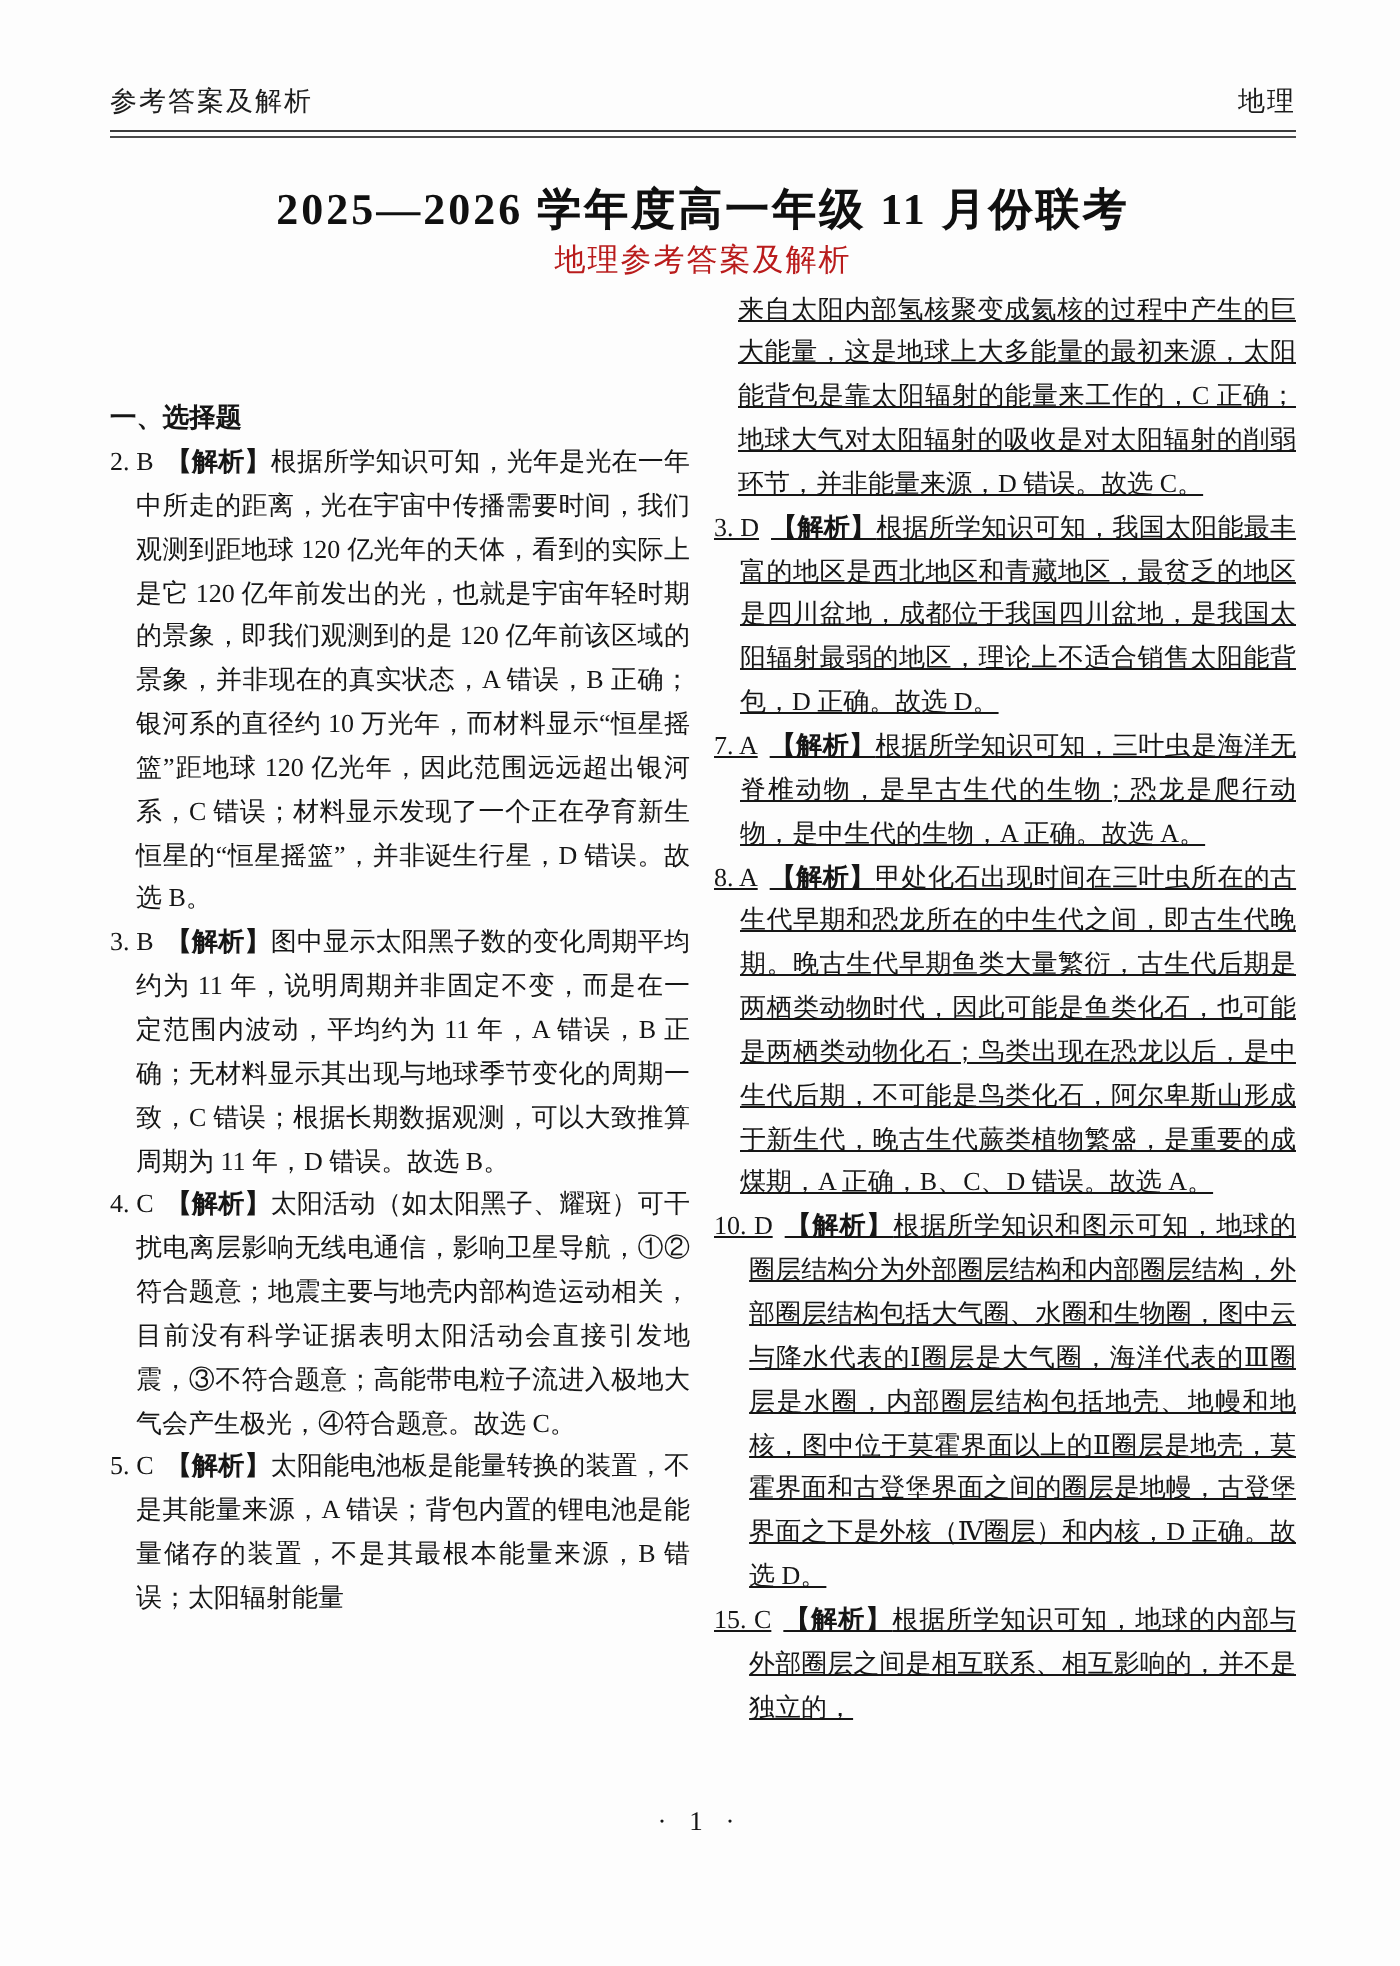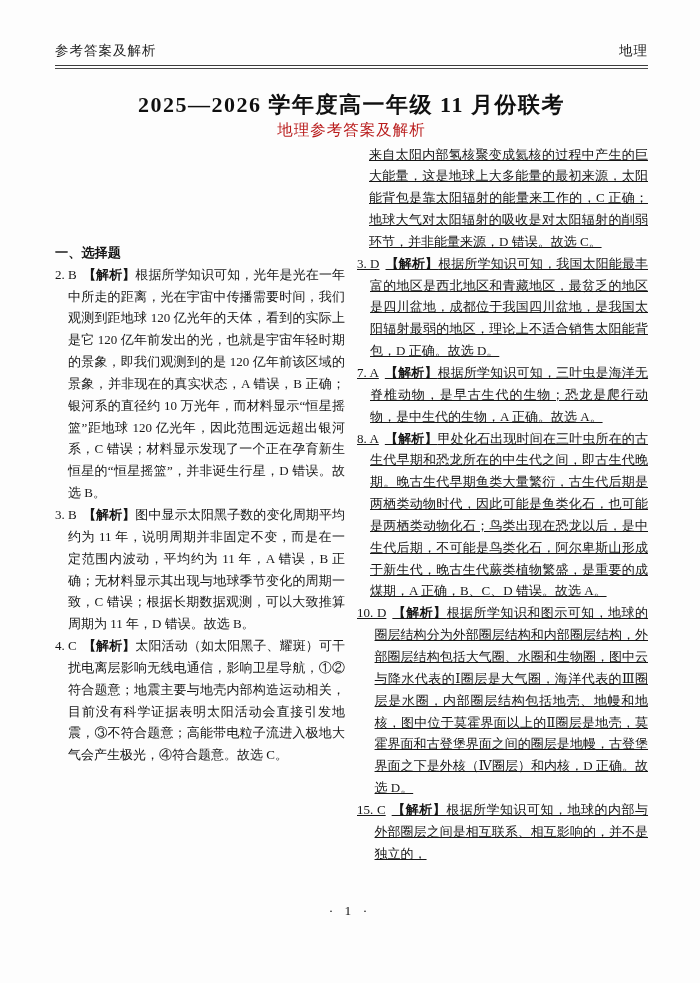--- a/index.html
+++ b/index.html
@@ -92,20 +92,21 @@
     <div class="col left">
       <div class="section-heading">一、选择题</div>
 
 
       <div class="item"><span class="ans-label">2. B</span><span class="tag">【解析】</span><span>根据所学知识可知，光年是光在一年中所走的距离，光在宇宙中传播需要时间，我们观测到距地球 120 亿光年的天体，看到的实际上是它 120 亿年前发出的光，也就是宇宙年轻时期的景象，即我们观测到的是 120 亿年前该区域的景象，并非现在的真实状态，A 错误，B 正确；银河系的直径约 10 万光年，而材料显示“恒星摇篮”距地球 120 亿光年，因此范围远远超出银河系，C 错误；材料显示发现了一个正在孕育新生恒星的“恒星摇篮”，并非诞生行星，D 错误。故选 B。</span></div>
 
       <div class="item"><span class="ans-label">3. B</span><span class="tag">【解析】</span><span>图中显示太阳黑子数的变化周期平均约为 11 年，说明周期并非固定不变，而是在一定范围内波动，平均约为 11 年，A 错误，B 正确；无材料显示其出现与地球季节变化的周期一致，C 错误；根据长期数据观测，可以大致推算周期为 11 年，D 错误。故选 B。</span></div>
 
       <div class="item"><span class="ans-label">4. C</span><span class="tag">【解析】</span><span>太阳活动（如太阳黑子、耀斑）可干扰电离层影响无线电通信，影响卫星导航，①②符合题意；地震主要与地壳内部构造运动相关，目前没有科学证据表明太阳活动会直接引发地震，③不符合题意；高能带电粒子流进入极地大气会产生极光，④符合题意。故选 C。</span></div>
 
+      <div class="item"><span class="ans-label">5. C</span><span class="tag">【解析】</span><span>太阳能电池板是能量转换的装置，不是其能量来源，A 错误；背包内置的锂电池是能量储存的装置，不是其最根本能量来源，B 错误；太阳辐射能量</span></div>
     </div>
 
     <div class="col-divider"></div>
 
     <div class="col right">
       <div class="continuation">来自太阳内部氢核聚变成氦核的过程中产生的巨大能量，这是地球上大多能量的最初来源，太阳能背包是靠太阳辐射的能量来工作的，C 正确；地球大气对太阳辐射的吸收是对太阳辐射的削弱环节，并非能量来源，D 错误。故选 C。</div>
 
       <div class="item"><span class="ans-label">3. D</span><span class="tag">【解析】</span><span>根据所学知识可知，我国太阳能最丰富的地区是西北地区和青藏地区，最贫乏的地区是四川盆地，成都位于我国四川盆地，是我国太阳辐射最弱的地区，理论上不适合销售太阳能背包，D 正确。故选 D。</span></div>
 
       <div class="item"><span class="ans-label">7. A</span><span class="tag">【解析】</span><span>根据所学知识可知，三叶虫是海洋无脊椎动物，是早古生代的生物；恐龙是爬行动物，是中生代的生物，A 正确。故选 A。</span></div>

